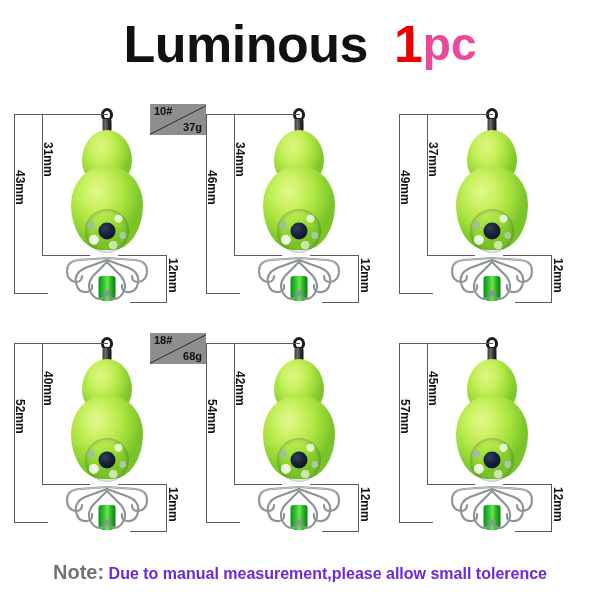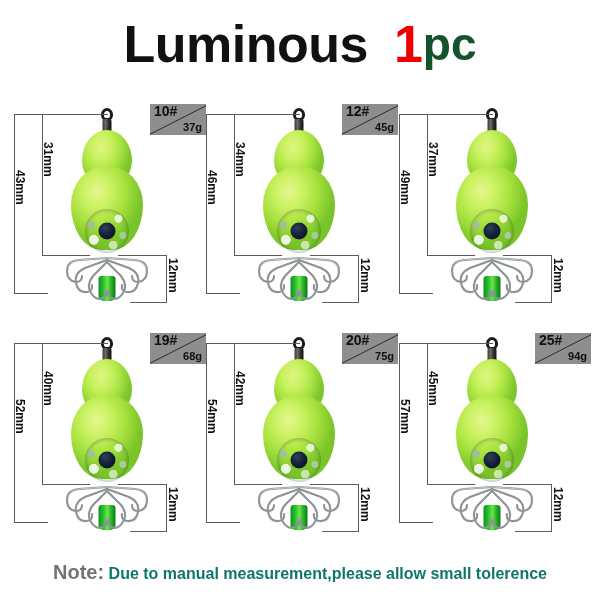--- a/index.html
+++ b/index.html
@@ -22,21 +22,21 @@
     font-size:52px;font-weight:bold;color:#111111;
     letter-spacing:-0.5px;
     vertical-align:middle;
   }
   .title-gap{display:inline-block;width:26px;}
   .title-qty-num{
     font-size:52px;font-weight:bold;color:#ee0000;
     vertical-align:middle;
   }
   .title-qty-unit{
-    font-size:46px;font-weight:bold;color:#14532d;
+    font-size:46px;font-weight:bold;color:#ec4899;
     vertical-align:middle;
   }
 
   
   .grid{
     position:absolute;left:0;top:92px;width:600px;height:455px;
   }
   .cell{
     position:absolute;
     width:200px;height:228px;
@@ -60,21 +60,21 @@
   }
   .badge .slash:after{
     content:"";position:absolute;
     left:-6px;top:15px;width:70px;height:1px;
     background:#2a2a2a;
     transform:rotate(-27deg);
     transform-origin:center;
   }
   .badge .sz{
     position:absolute;left:4px;top:1px;
-    font-size:14px;font-weight:bold;color:#101010;
+    font-size:11px;font-weight:bold;color:#101010;
     line-height:13px;
   }
   .badge .wt{
     position:absolute;right:4px;bottom:1px;
     font-size:11px;font-weight:bold;color:#101010;
     line-height:13px;
   }
 
   
   .lure-wrap{
@@ -204,21 +204,21 @@
   .dim-hook-cap-t{left:118px;top:163px;width:48px;}
   .dim-hook-cap-b{left:130px;top:210px;width:36px;}
   .dim-hook-label{left:167px;top:166px;}
 
   
   .note{
     position:absolute;left:0;bottom:16px;width:600px;
     text-align:center;white-space:nowrap;
   }
   .note-kw{font-size:20px;font-weight:bold;color:#737373;vertical-align:baseline;}
-  .note-body{font-size:16px;font-weight:bold;color:#0f766e;vertical-align:baseline;}
+  .note-body{font-size:16px;font-weight:bold;color:#6d28d9;vertical-align:baseline;}
 </style>
 </head>
 <body>
 
 <div class="title-bar">
   <span class="title-main">Luminous</span><span class="title-gap"></span><span class="title-qty-num">1</span><span class="title-qty-unit">pc</span>
 </div>
 
 <div class="grid" id="product-grid">
     <div class="cell r0 c0">
@@ -275,25 +275,20 @@
     <div class="dim-line dim-h dim-body-cap-b"></div>
     <div class="dim-label dim-body-label">31mm</div>
 
     <div class="dim-line dim-v dim-hook-line"></div>
     <div class="dim-line dim-h dim-hook-cap-t"></div>
     <div class="dim-line dim-h dim-hook-cap-b"></div>
     <div class="dim-label dim-hook-label">12mm</div>
   </div>
     <div class="cell r0 c1">
 
-    <div class="badge">
-      <div class="slash"></div>
-      <span class="sz">12#</span>
-      <span class="wt">45g</span>
-    </div>
 
     <div class="lure-wrap">
 
       <div class="eyelet">
         <div class="ring"></div>
         <div class="barrel"></div>
       </div>
 
       <div class="body">
         <div class="bulb-top"></div>
@@ -390,21 +385,21 @@
 
     <div class="dim-line dim-v dim-hook-line"></div>
     <div class="dim-line dim-h dim-hook-cap-t"></div>
     <div class="dim-line dim-h dim-hook-cap-b"></div>
     <div class="dim-label dim-hook-label">12mm</div>
   </div>
     <div class="cell r1 c0">
 
     <div class="badge">
       <div class="slash"></div>
-      <span class="sz">19#</span>
+      <span class="sz">18#</span>
       <span class="wt">68g</span>
     </div>
 
     <div class="lure-wrap">
 
       <div class="eyelet">
         <div class="ring"></div>
         <div class="barrel"></div>
       </div>
 
@@ -447,25 +442,20 @@
     <div class="dim-line dim-h dim-body-cap-b"></div>
     <div class="dim-label dim-body-label">40mm</div>
 
     <div class="dim-line dim-v dim-hook-line"></div>
     <div class="dim-line dim-h dim-hook-cap-t"></div>
     <div class="dim-line dim-h dim-hook-cap-b"></div>
     <div class="dim-label dim-hook-label">12mm</div>
   </div>
     <div class="cell r1 c1">
 
-    <div class="badge">
-      <div class="slash"></div>
-      <span class="sz">20#</span>
-      <span class="wt">75g</span>
-    </div>
 
     <div class="lure-wrap">
 
       <div class="eyelet">
         <div class="ring"></div>
         <div class="barrel"></div>
       </div>
 
       <div class="body">
         <div class="bulb-top"></div>
@@ -506,25 +496,20 @@
     <div class="dim-line dim-h dim-body-cap-b"></div>
     <div class="dim-label dim-body-label">42mm</div>
 
     <div class="dim-line dim-v dim-hook-line"></div>
     <div class="dim-line dim-h dim-hook-cap-t"></div>
     <div class="dim-line dim-h dim-hook-cap-b"></div>
     <div class="dim-label dim-hook-label">12mm</div>
   </div>
     <div class="cell r1 c2">
 
-    <div class="badge">
-      <div class="slash"></div>
-      <span class="sz">25#</span>
-      <span class="wt">94g</span>
-    </div>
 
     <div class="lure-wrap">
 
       <div class="eyelet">
         <div class="ring"></div>
         <div class="barrel"></div>
       </div>
 
       <div class="body">
         <div class="bulb-top"></div>

